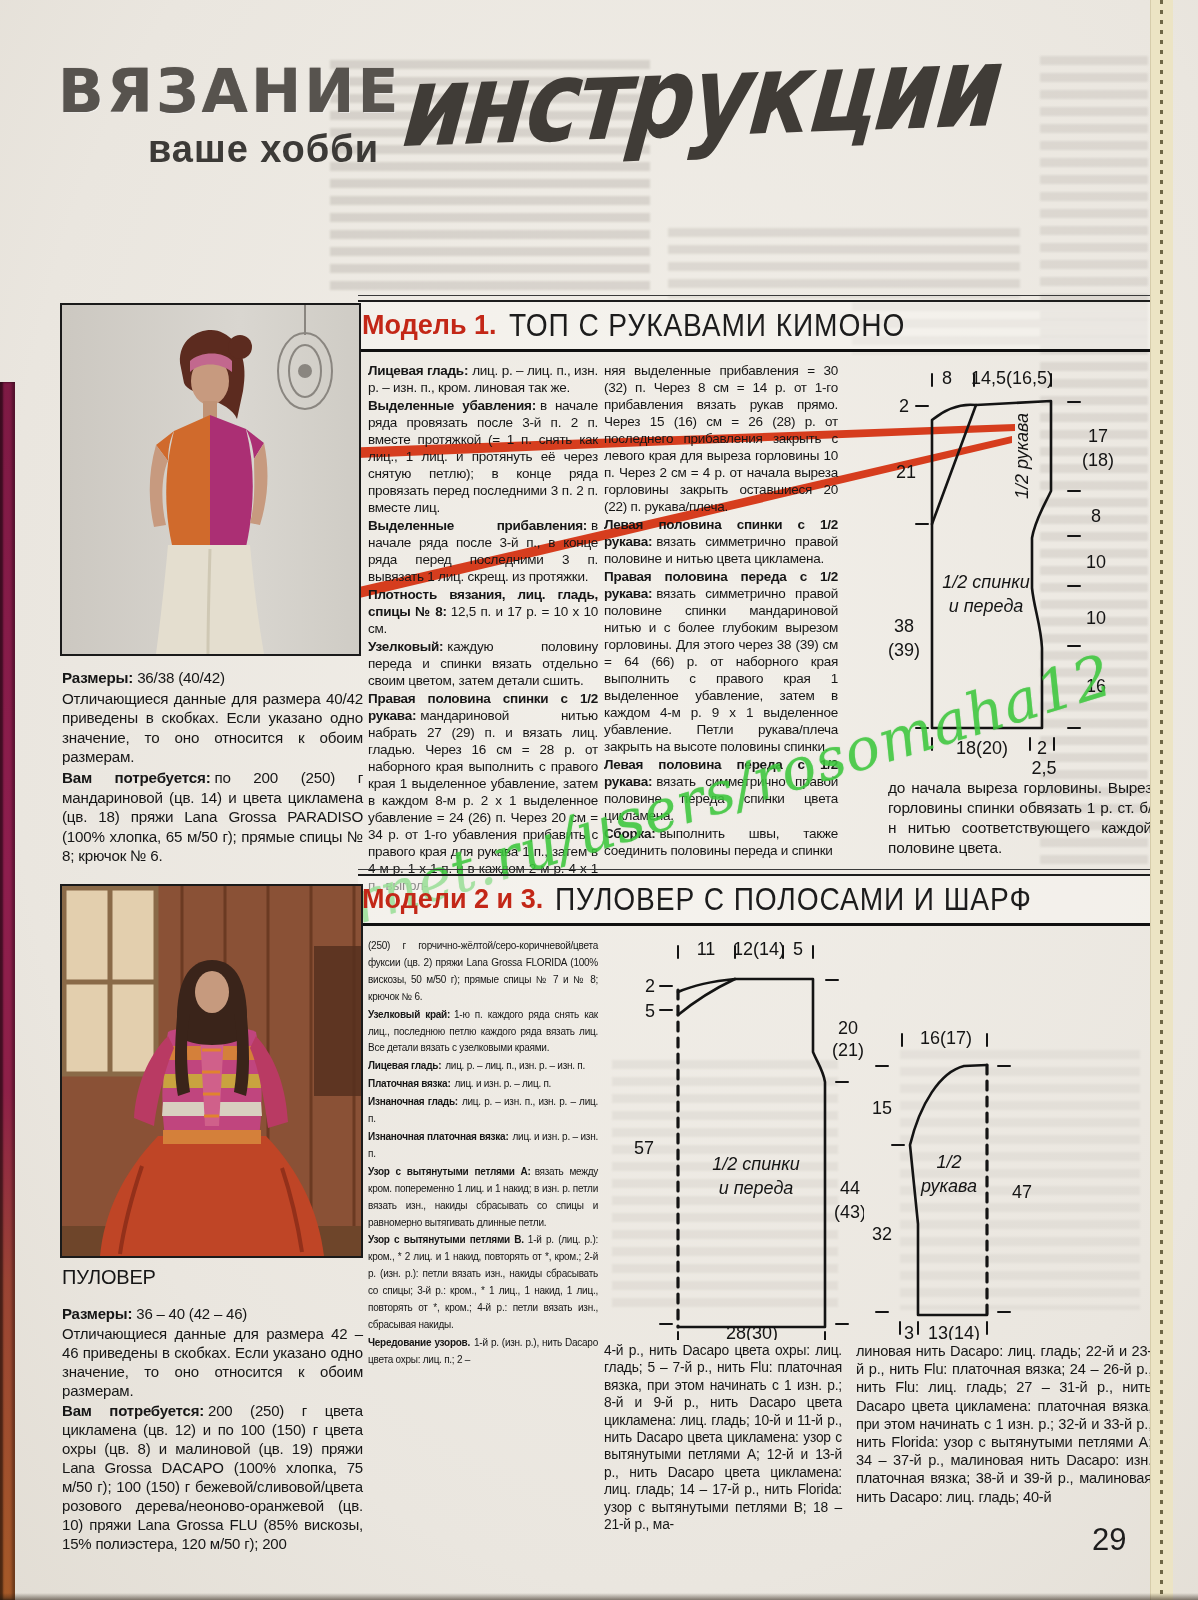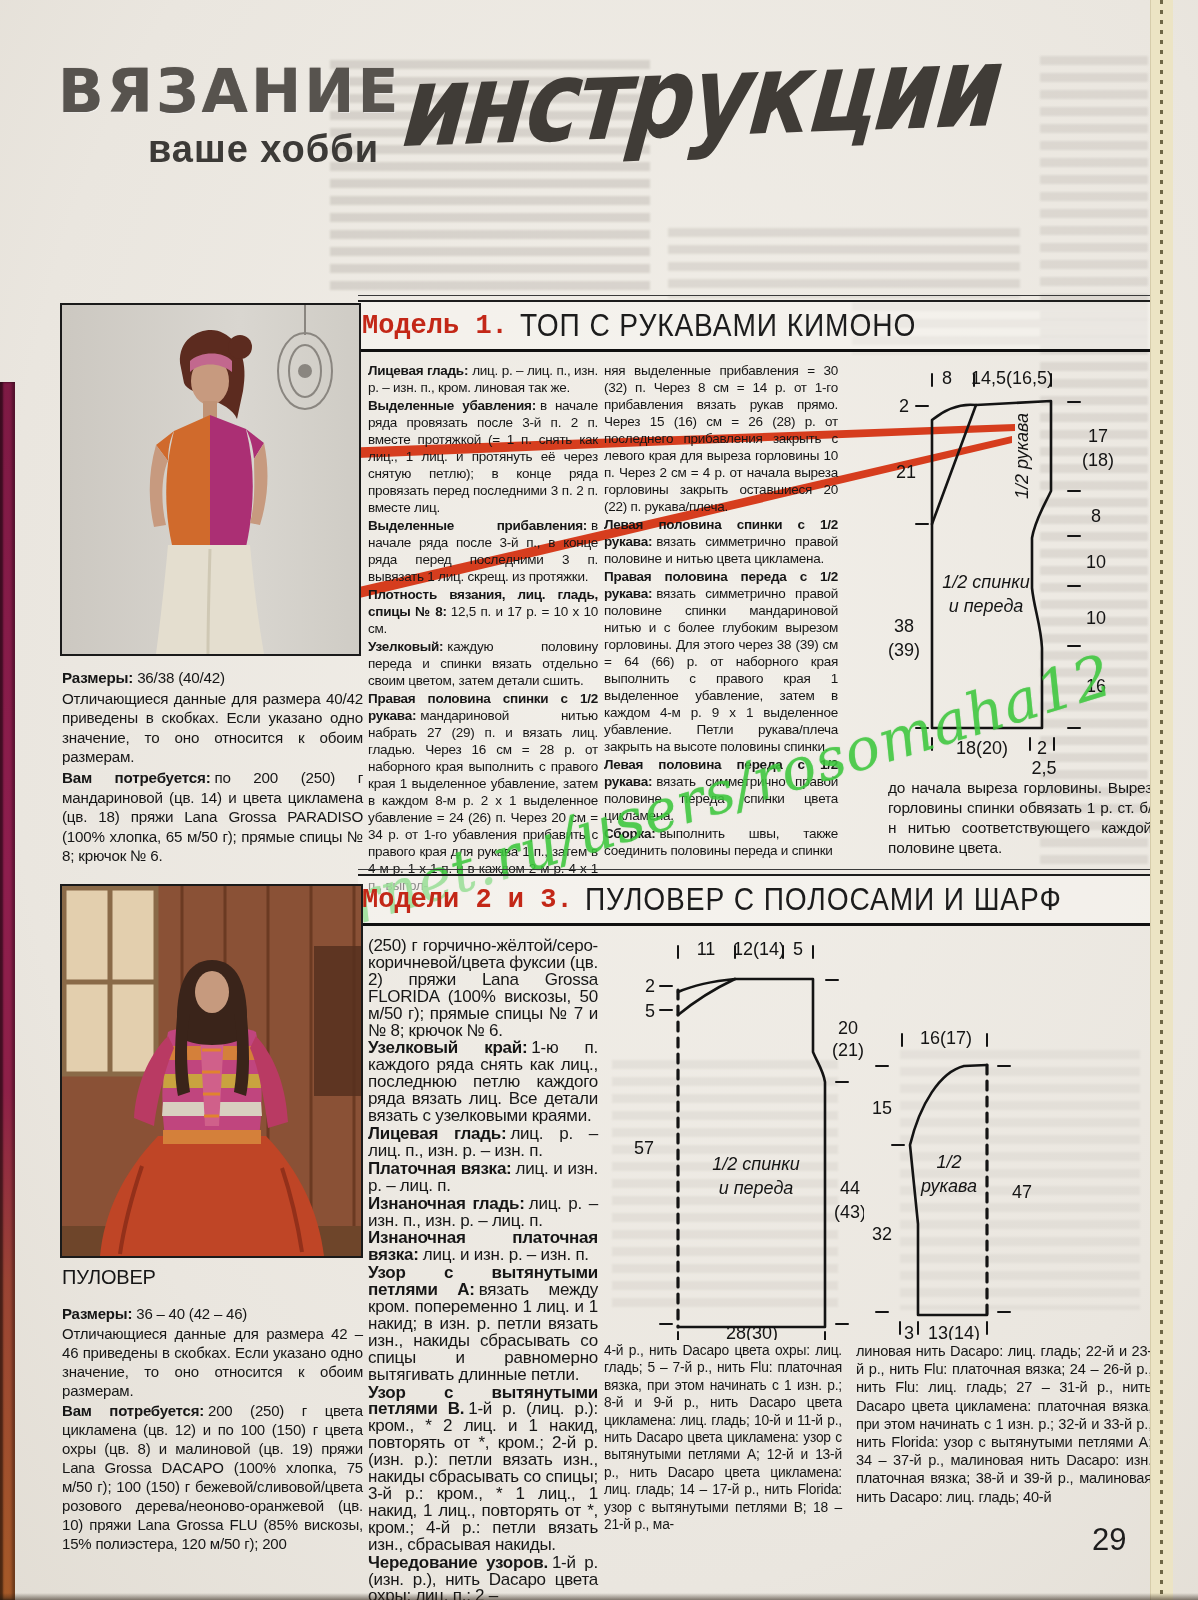--- a/index.html
+++ b/index.html
@@ -24,21 +24,21 @@
     text-shadow:0 0 1px #8a8680, 1px 1px 0 rgba(255,255,255,.6);}
   .logo-sub{position:absolute;left:148px;top:128px;font-size:38px;font-weight:700;color:#3c3a37;letter-spacing:1px;}
   .big-title{position:absolute;left:398px;top:42px;font-size:112px;font-weight:700;font-style:italic;
     color:#403c37;font-family:"DejaVu Sans",sans-serif;letter-spacing:-3px;white-space:nowrap;
     transform:rotate(-2deg) skewX(-8deg) scaleX(.82);transform-origin:left bottom;}
   .needles{position:absolute;left:50px;top:395px;}
   
   .titlebox{position:absolute;left:358px;width:794px;height:52px;border-top:2px solid #1d1d1d;border-bottom:3px solid #101010;
     display:flex;align-items:center;gap:12px;padding-left:4px;box-sizing:border-box;background:rgba(250,248,244,.5);}
   .titlebox::before{content:"";position:absolute;left:0;right:0;top:-7px;border-top:1.5px solid #3a3a3a;}
-  .titlebox .red{color:#c32717;font-weight:800;font-size:27px;font-family:Liberation Mono, monospace;}
+  .titlebox .red{color:#c32717;font-weight:800;font-size:27px;font-family:Liberation Sans, sans-serif;}
   .titlebox .cap{display:inline-block;font-size:32px;font-weight:400;letter-spacing:1px;color:#1c1c1c;
     transform:scaleX(.88);transform-origin:left center;white-space:nowrap;}
   
   .photo{position:absolute;border:2px solid #1a1a1a;background:#c8c4be;box-sizing:border-box;}
   .photo svg{display:block;}
   
   .col{position:absolute;text-align:justify;}
   .col p{margin:0 0 1px 0;}
   .col b{font-weight:700;}
   .col b.lead{margin-right:4px;}
@@ -243,21 +243,21 @@
     </svg>
   </div>
 
   <div class="col caption" style="left:62px;top:1268px;font-size:15px;line-height:19px;">
     <p class="head">ПУЛОВЕР</p>
     <p><b class="lead">Размеры:</b><span>36 – 40 (42 – 46)</span></p>
     <p>Отличающиеся данные для размера 42 – 46 приведены в скобках. Если указано одно значение, то оно относится к обоим размерам.</p>
     <p><b class="lead">Вам потребуется:</b><span>200 (250) г цвета цикламена (цв. 12) и по 100 (150) г цвета охры (цв. 8) и малиновой (цв. 19) пряжи Lana Grossa DACAPO (100% хлопка, 75 м/50 г); 100 (150) г бежевой/сливовой/цвета розового дерева/неоново-оранжевой (цв. 10) пряжи Lana Grossa FLU (85% вискозы, 15% полиэстера, 120 м/50 г); 200</span></p>
   </div>
 
-  <div class="col narrow" style="left:368px;top:938px;height:632px;font-size:17px;line-height:16.9px;">
+  <div class="col narrow" style="left:368px;top:938px;height:632px;font-size:10px;line-height:16.9px;">
     <p><b class="lead"></b><span>(250) г горчично-жёлтой/серо-коричневой/цвета фуксии (цв. 2) пряжи Lana Grossa FLORIDA (100% вискозы, 50 м/50 г); прямые спицы № 7 и № 8; крючок № 6.</span></p>
     <p><b class="lead">Узелковый край:</b><span>1-ю п. каждого ряда снять как лиц., последнюю петлю каждого ряда вязать лиц. Все детали вязать с узелковыми краями.</span></p>
     <p><b class="lead">Лицевая гладь:</b><span>лиц. р. – лиц. п., изн. р. – изн. п.</span></p>
     <p><b class="lead">Платочная вязка:</b><span>лиц. и изн. р. – лиц. п.</span></p>
     <p><b class="lead">Изнаночная гладь:</b><span>лиц. р. – изн. п., изн. р. – лиц. п.</span></p>
     <p><b class="lead">Изнаночная платочная вязка:</b><span>лиц. и изн. р. – изн. п.</span></p>
     <p><b class="lead">Узор с вытянутыми петлями А:</b><span>вязать между кром. попеременно 1 лиц. и 1 накид; в изн. р. петли вязать изн., накиды сбрасывать со спицы и равномерно вытягивать длинные петли.</span></p>
     <p><b class="lead">Узор с вытянутыми петлями В.</b><span>1-й р. (лиц. р.): кром., * 2 лиц. и 1 накид, повторять от *, кром.; 2-й р. (изн. р.): петли вязать изн., накиды сбрасывать со спицы; 3-й р.: кром., * 1 лиц., 1 накид, 1 лиц., повторять от *, кром.; 4-й р.: петли вязать изн., сбрасывая накиды.</span></p>
     <p><b class="lead">Чередование узоров.</b><span>1-й р. (изн. р.), нить Dacapo цвета охры: лиц. п.; 2 –</span></p>
   </div>

